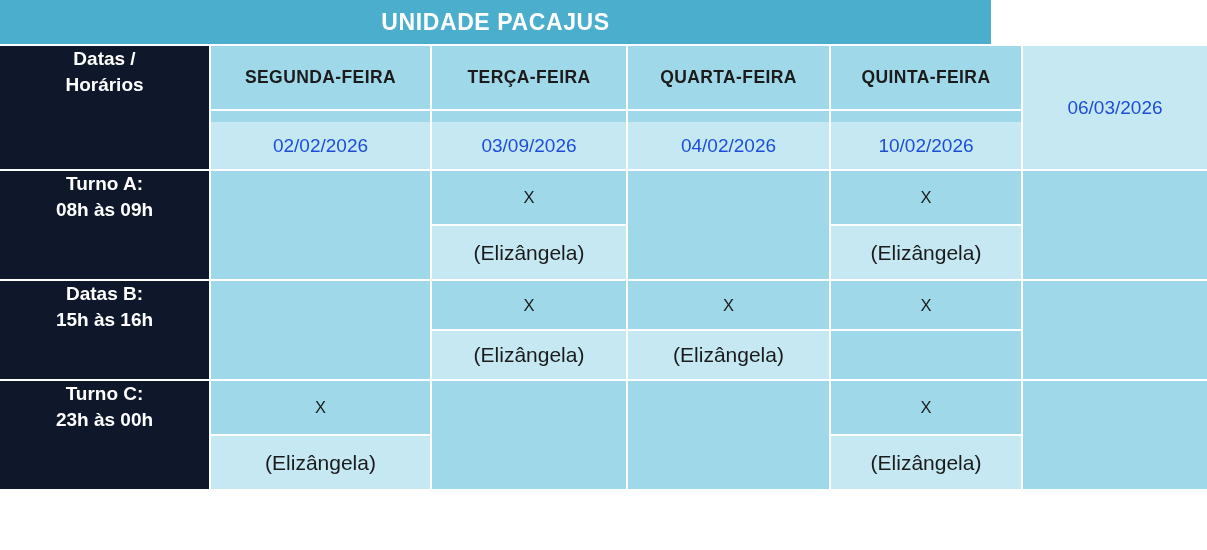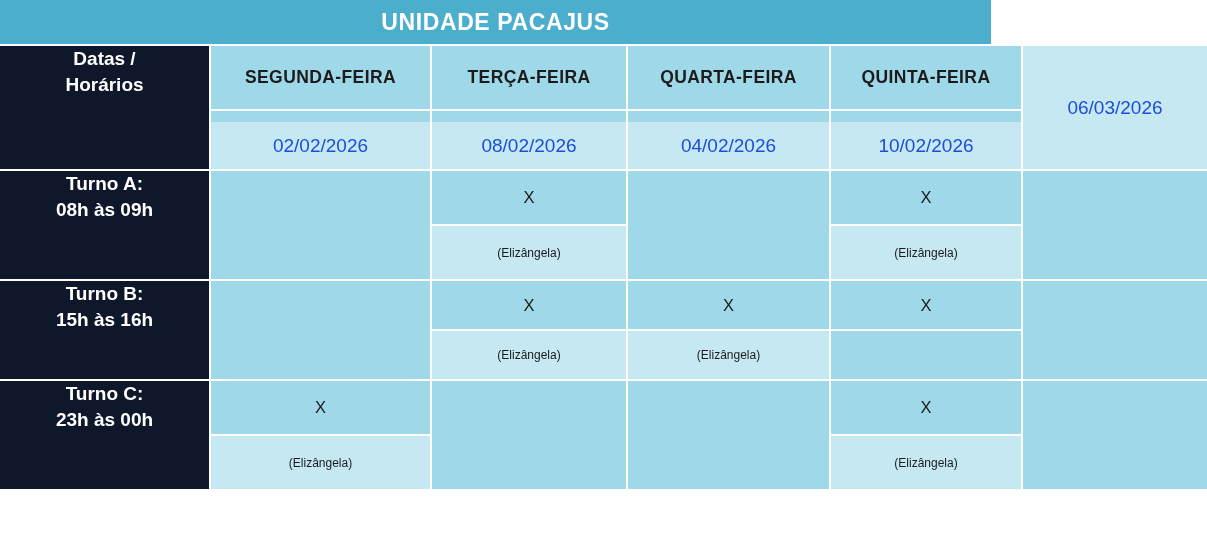--- a/index.html
+++ b/index.html
@@ -100,21 +100,21 @@
     justify-content: center;
     font-size: 16.5px;
     color: #1b1b1b;
   }
   .slot .who {
     flex: 1 1 50%;
     display: flex;
     align-items: center;
     justify-content: center;
     background: #C5E8F2;
-    font-size: 12px;
+    font-size: 21px;
     color: #1b1b1b;
   }
   .slot.empty .mark,
   .slot.empty .who {
     background: #9FD8E8;
   }
   .slot.has-mark .mark {
     border-bottom: 2px solid #ffffff;
   }
   .slot.mark-only .who {
@@ -142,21 +142,21 @@
       <span>Datas /</span>
       <span>Horários</span>
     </div>
 
     <div class="cell dayhead">
       <div class="dayname">SEGUNDA-FEIRA</div>
       <div class="daydate">02/02/2026</div>
     </div>
     <div class="cell dayhead">
       <div class="dayname">TERÇA-FEIRA</div>
-      <div class="daydate">08/02/2026</div>
+      <div class="daydate">03/09/2026</div>
     </div>
     <div class="cell dayhead">
       <div class="dayname">QUARTA-FEIRA</div>
       <div class="daydate">04/02/2026</div>
     </div>
     <div class="cell dayhead">
       <div class="dayname">QUINTA-FEIRA</div>
       <div class="daydate">10/02/2026</div>
     </div>
     <div class="cell dayhead">
@@ -182,21 +182,21 @@
     <div class="cell slot has-mark">
       <div class="mark">X</div>
       <div class="who">(Elizângela)</div>
     </div>
     <div class="cell slot empty">
       <div class="mark"></div>
       <div class="who"></div>
     </div>
 
     <div class="cell rowhead">
-      <span>Turno B:</span>
+      <span>Datas B:</span>
       <span>15h às 16h</span>
     </div>
     <div class="cell slot empty">
       <div class="mark"></div>
       <div class="who"></div>
     </div>
     <div class="cell slot has-mark">
       <div class="mark">X</div>
       <div class="who">(Elizângela)</div>
     </div>

